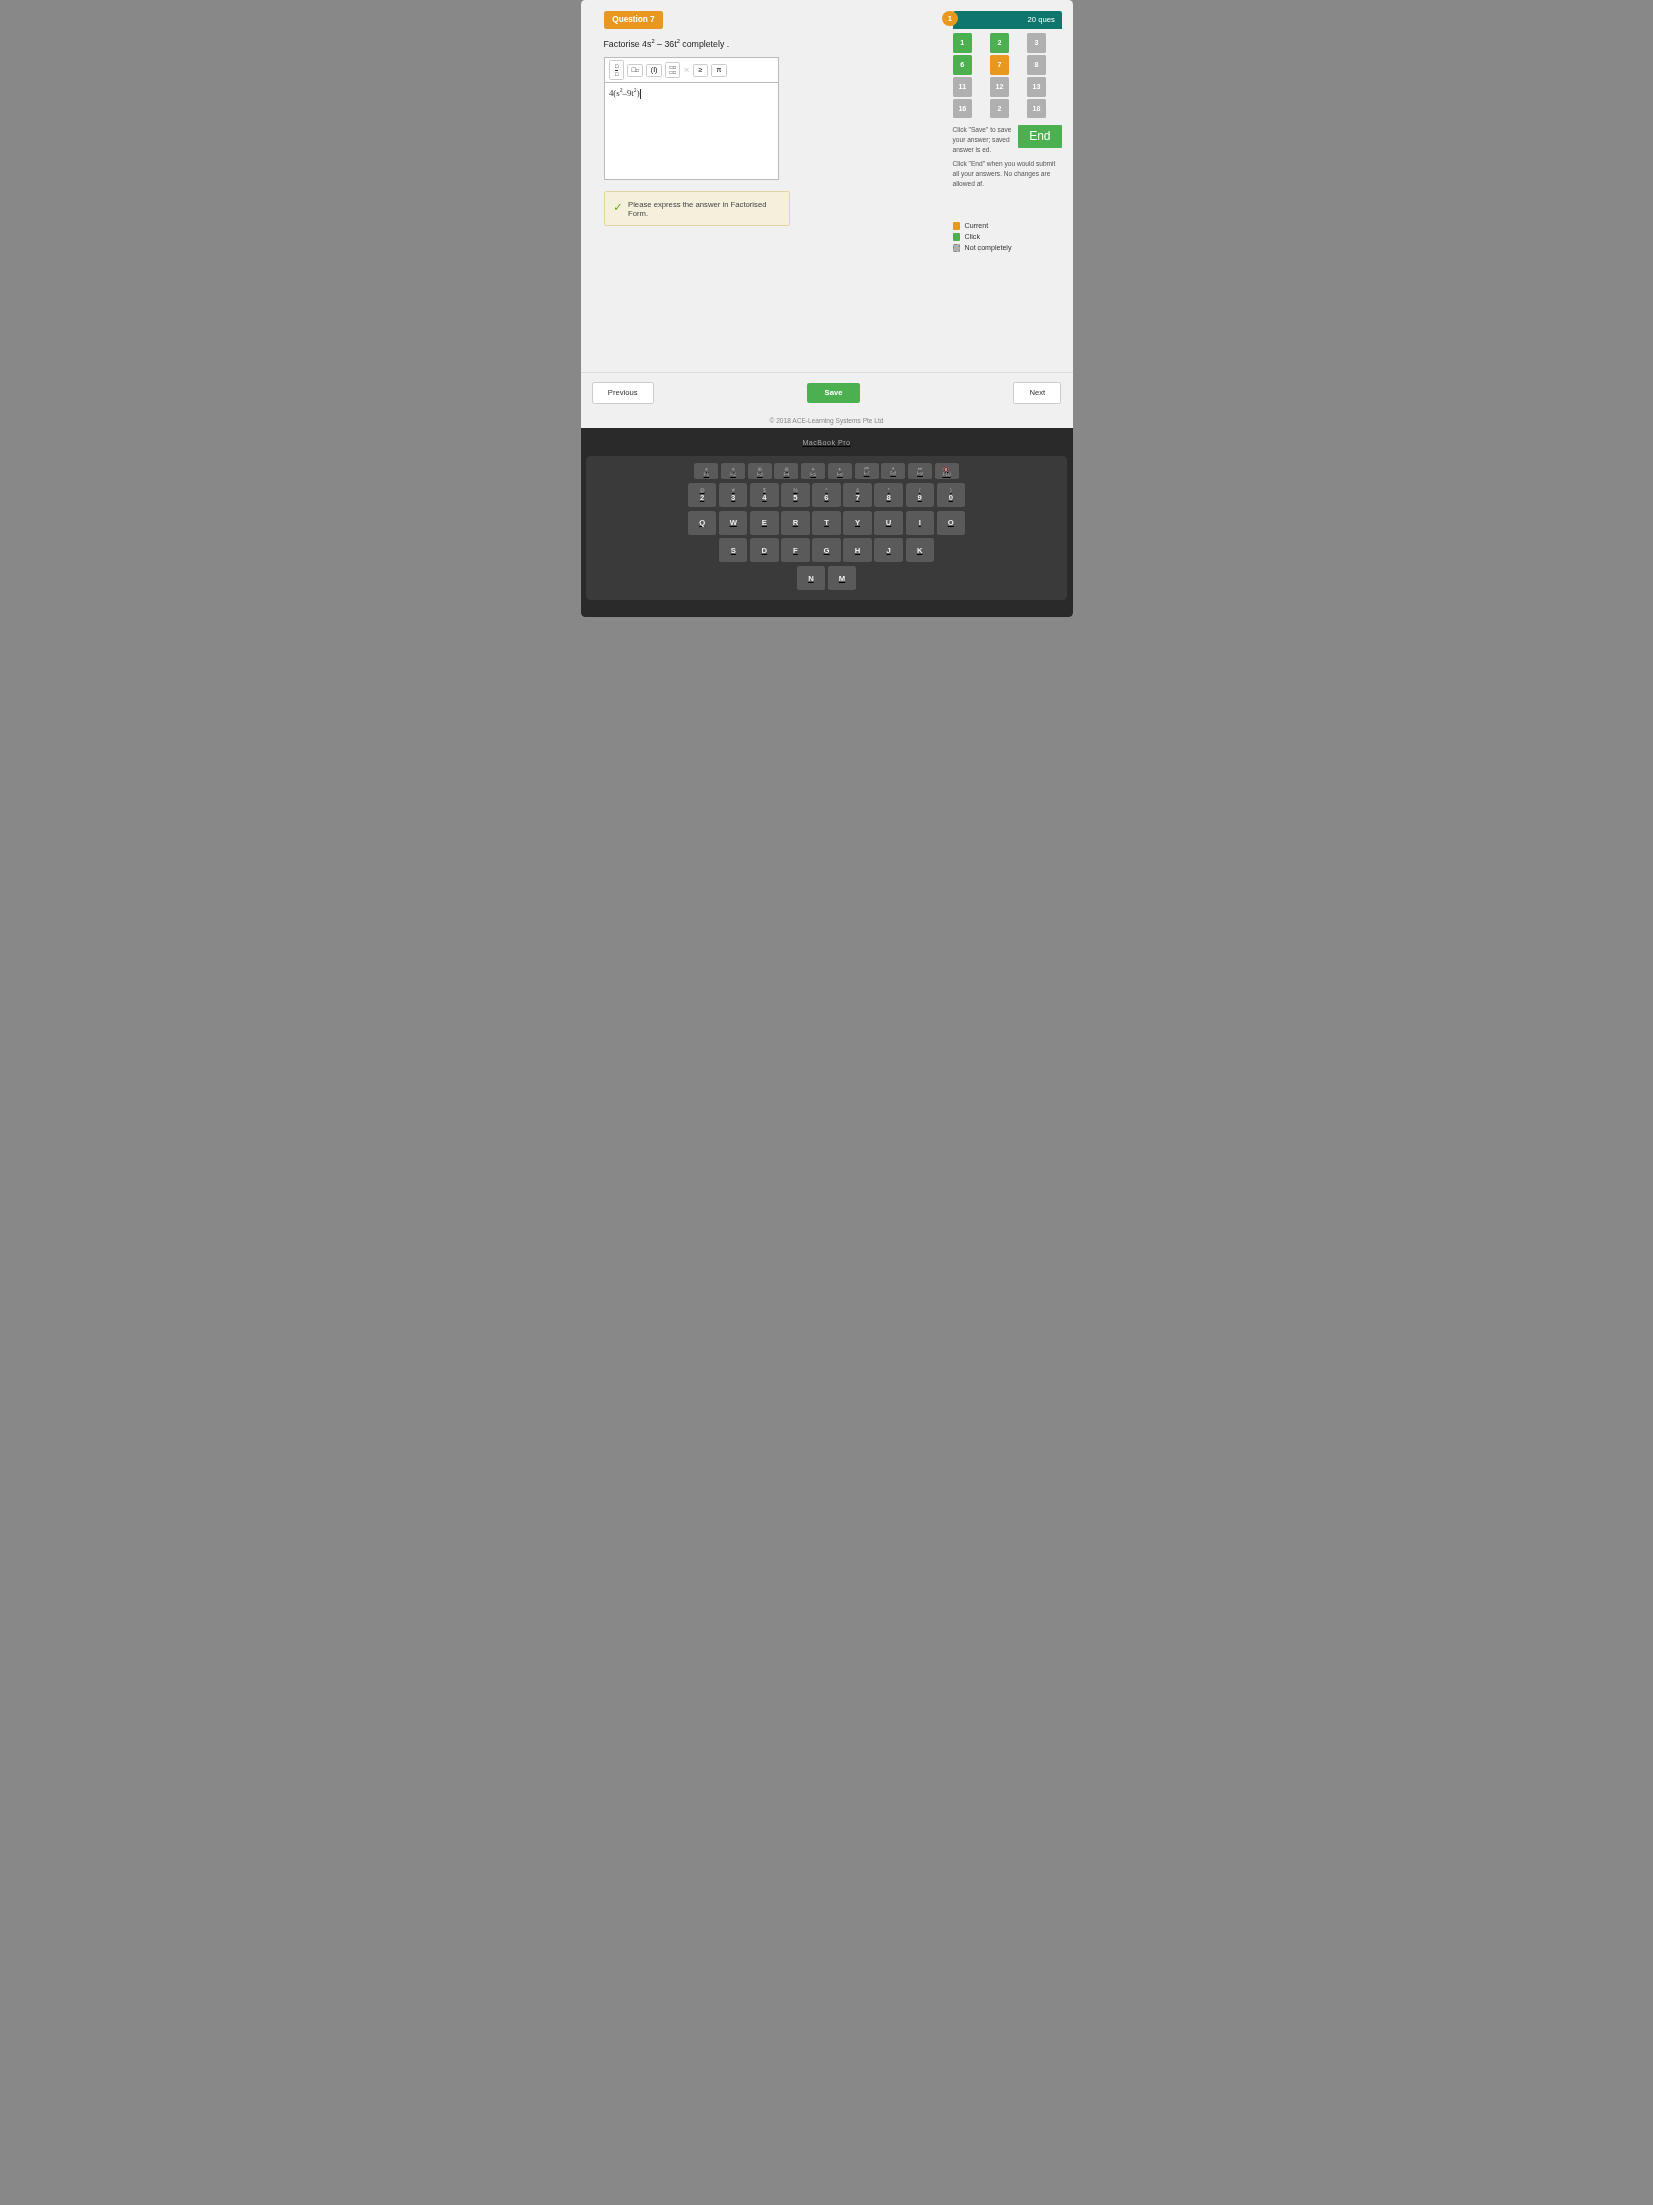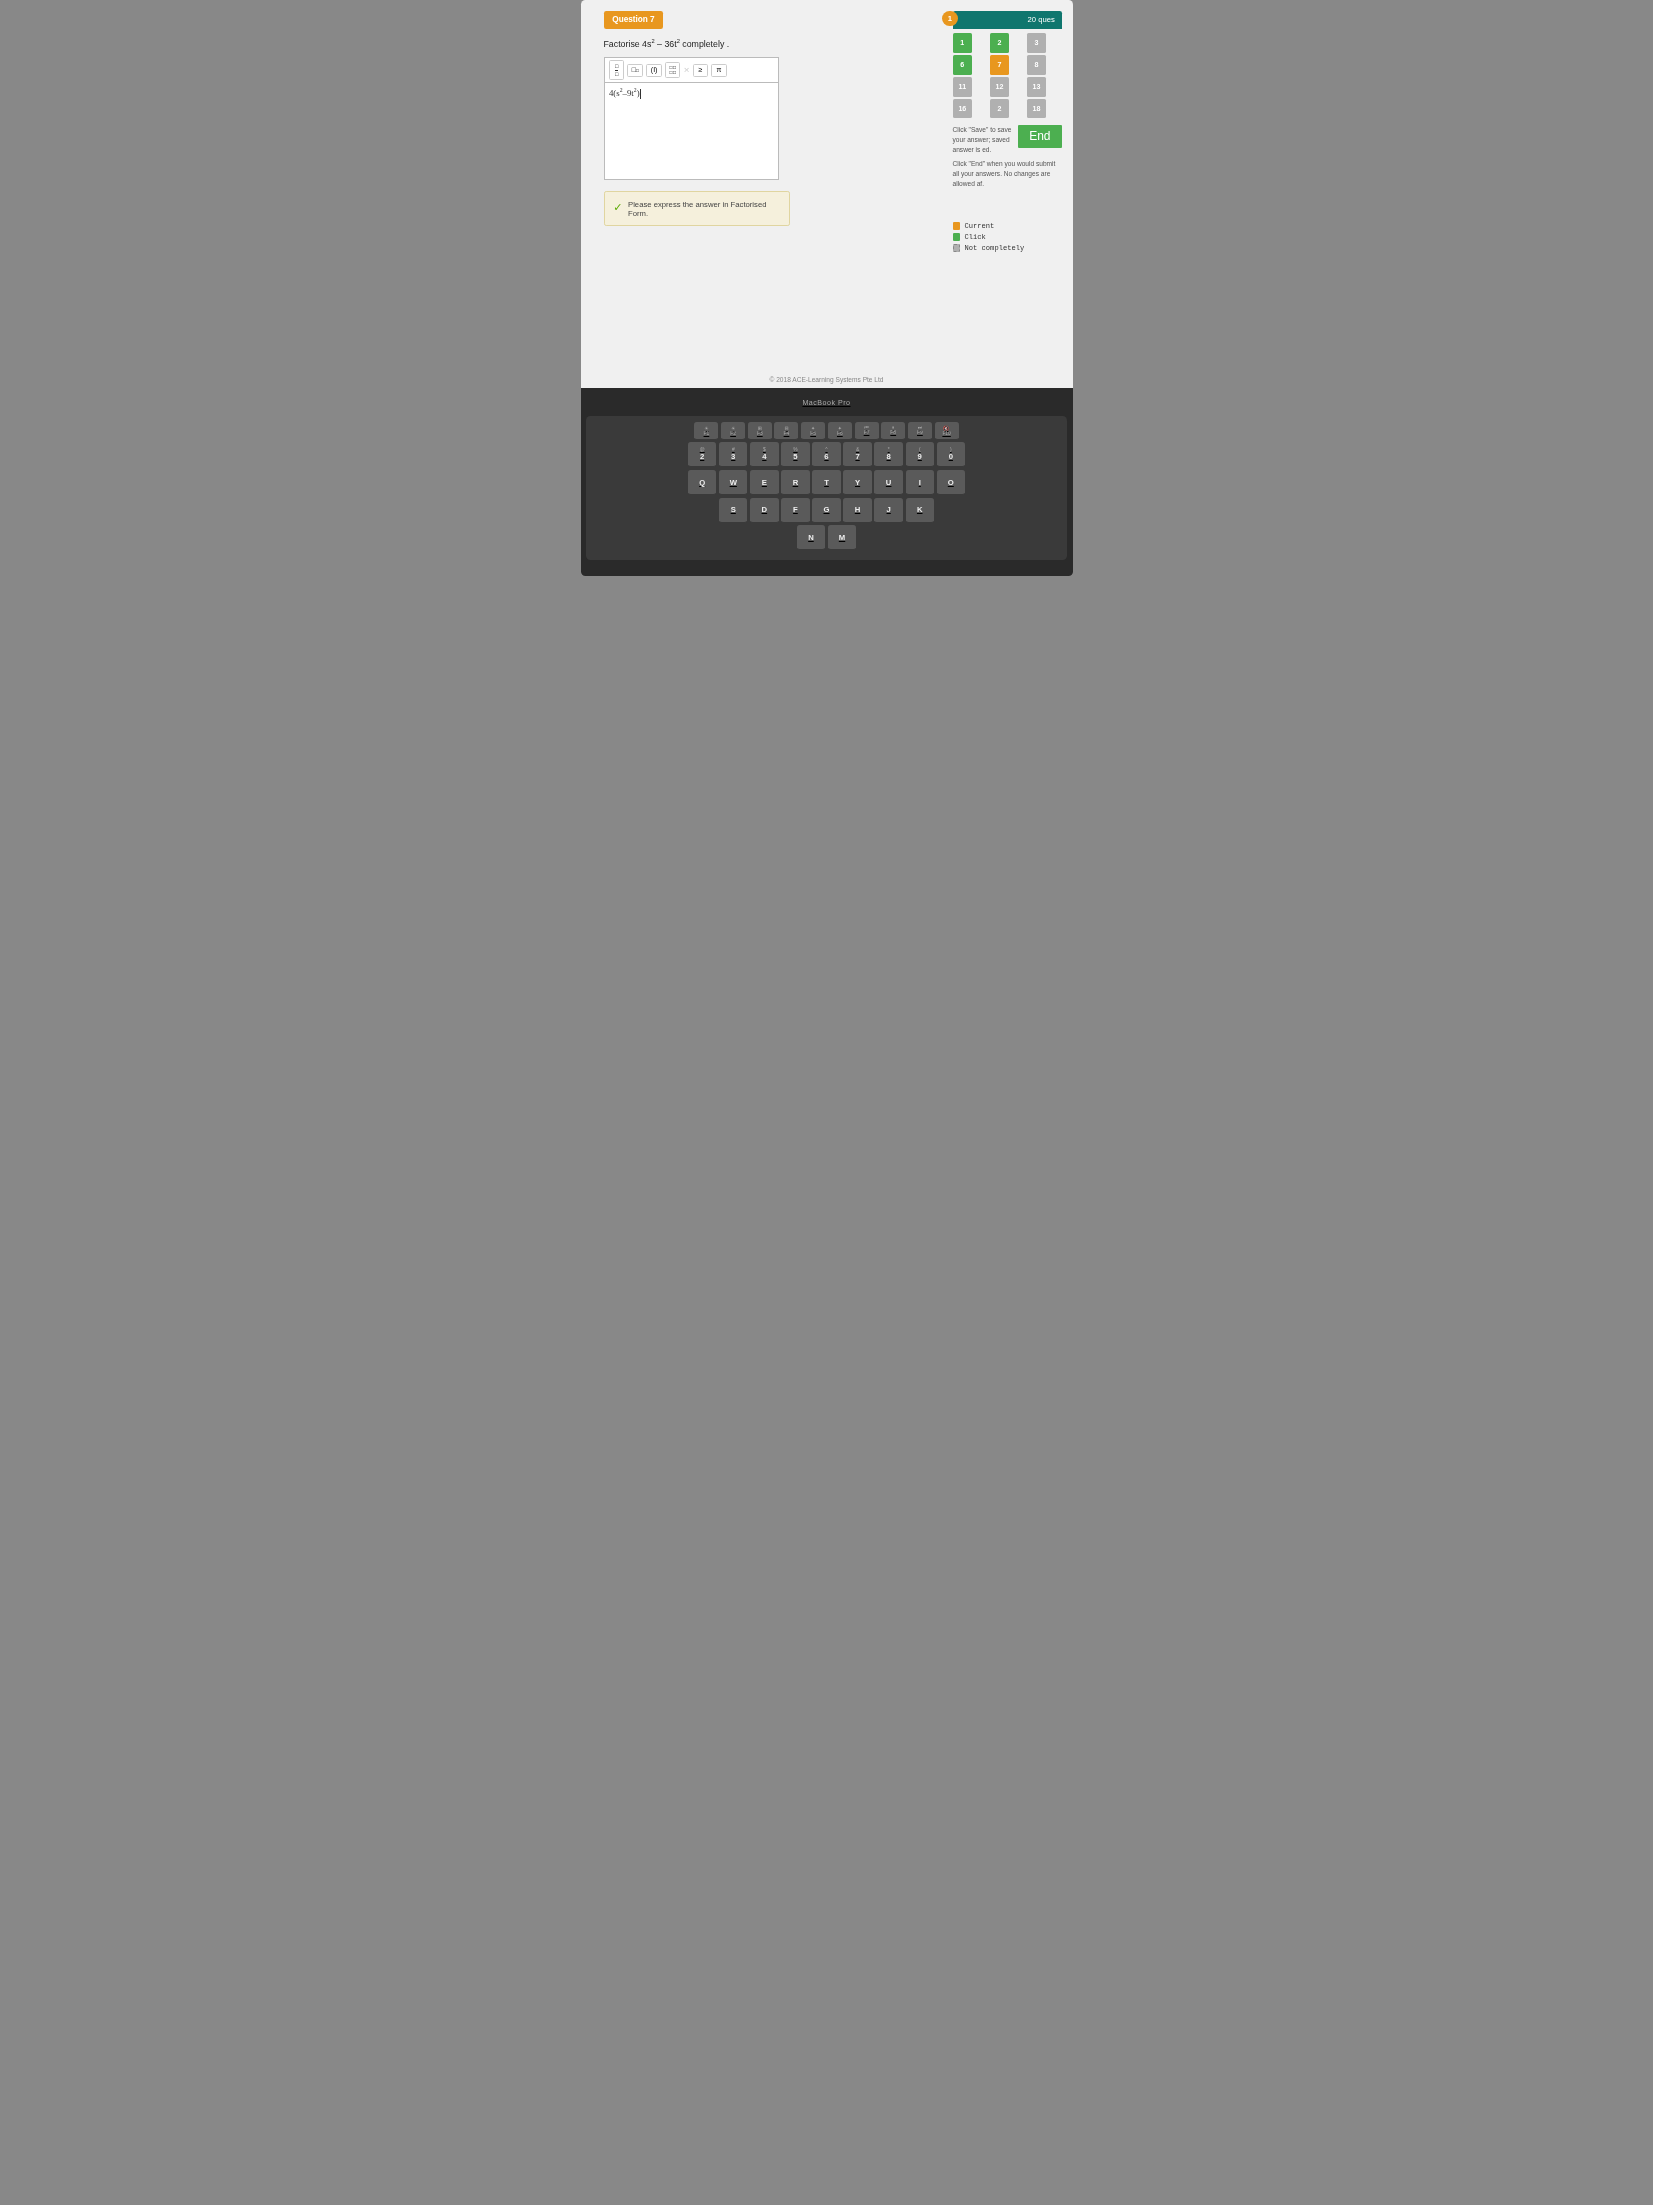--- a/index.html
+++ b/index.html
@@ -213,21 +213,20 @@
       margin-top: 33px;
       font-size: 7.1px;
       color: #333;
     }
 
     .legend-item {
       display: flex;
       align-items: flex-start;
       gap: 4.4px;
       margin-bottom: 3.3px;
-      font-family: Liberation Mono, monospace;
     }
 
     .legend-square {
       width: 7.7px;
       height: 7.7px;
       border-radius: 1.1px;
       flex-shrink: 0;
     }
 
     .legend-square.current { background: #e8971f; }
@@ -453,20 +452,25 @@
           <span>Click</span>
         </div>
         <div class="legend-item">
           <div class="legend-square not-attempted"></div>
           <span>Not completely</span>
         </div>
       </div>
     </div>
   </div>
 
+  <div class="bottom-nav">
+    <button class="nav-btn">Previous</button>
+    <button class="save-btn">Save</button>
+    <button class="nav-btn">Next</button>
+  </div>
 
   <div class="copyright">© 2018 ACE-Learning Systems Pte Ltd</div>
 </div>
 
 <div class="keyboard-area">
   <div class="macbook-label">MacBook Pro</div>
   <div class="keyboard">
 
     <div class="key-row">
       <div class="key fn-key">

